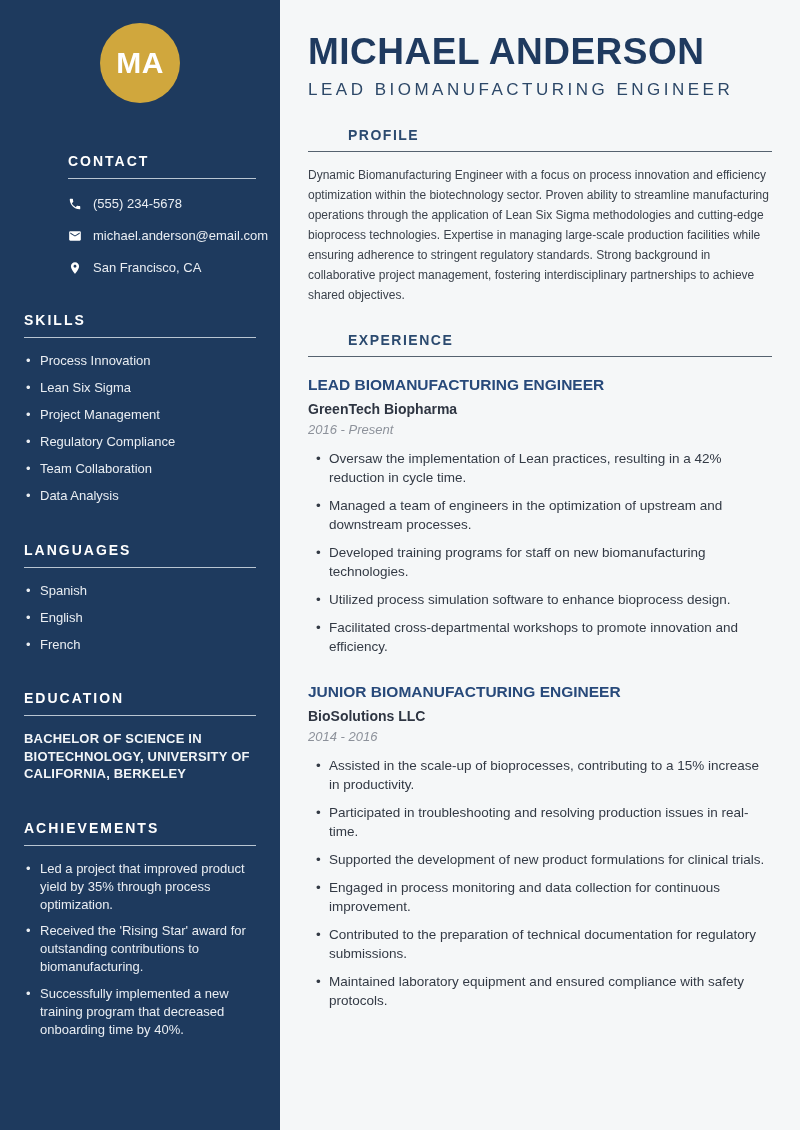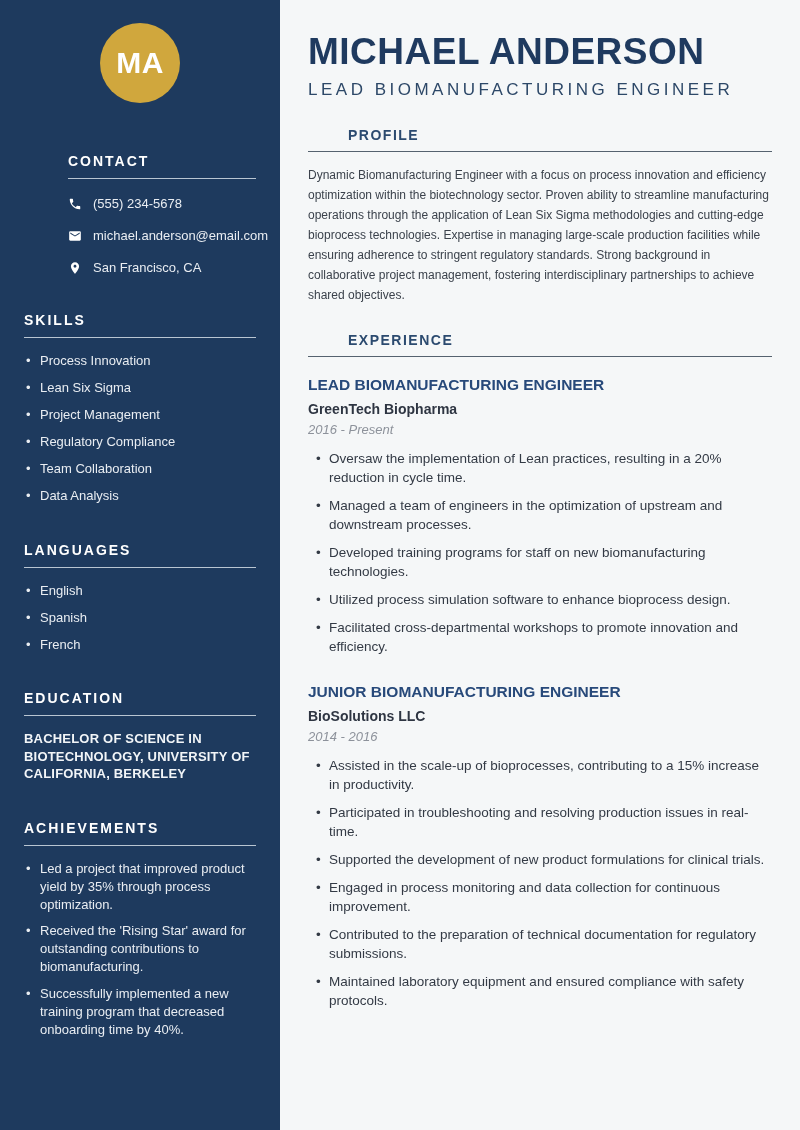--- a/index.html
+++ b/index.html
@@ -221,22 +221,22 @@
         <li>Regulatory Compliance</li>
         <li>Team Collaboration</li>
         <li>Data Analysis</li>
       </ul>
     </section>
 
     <section class="side-section">
       <h2 class="side-heading">LANGUAGES</h2>
       <hr class="side-rule">
       <ul class="bullet-list">
+        <li>Spanish</li>
         <li>English</li>
-        <li>Spanish</li>
         <li>French</li>
       </ul>
     </section>
 
     <section class="side-section">
       <h2 class="side-heading">EDUCATION</h2>
       <hr class="side-rule">
       <div class="degree">BACHELOR OF SCIENCE IN BIOTECHNOLOGY, UNIVERSITY OF CALIFORNIA, BERKELEY</div>
     </section>
 
@@ -265,21 +265,21 @@
 
     <section class="main-section">
       <h2 class="main-heading">EXPERIENCE</h2>
       <hr class="main-rule">
 
       <div class="job">
         <h3 class="job-title">LEAD BIOMANUFACTURING ENGINEER</h3>
         <div class="company">GreenTech Biopharma</div>
         <div class="dates">2016 - Present</div>
         <ul class="job-bullets">
-          <li>Oversaw the implementation of Lean practices, resulting in a 20% reduction in cycle time.</li>
+          <li>Oversaw the implementation of Lean practices, resulting in a 42% reduction in cycle time.</li>
           <li>Managed a team of engineers in the optimization of upstream and downstream processes.</li>
           <li>Developed training programs for staff on new biomanufacturing technologies.</li>
           <li>Utilized process simulation software to enhance bioprocess design.</li>
           <li>Facilitated cross-departmental workshops to promote innovation and efficiency.</li>
         </ul>
       </div>
 
       <div class="job">
         <h3 class="job-title">JUNIOR BIOMANUFACTURING ENGINEER</h3>
         <div class="company">BioSolutions LLC</div>

